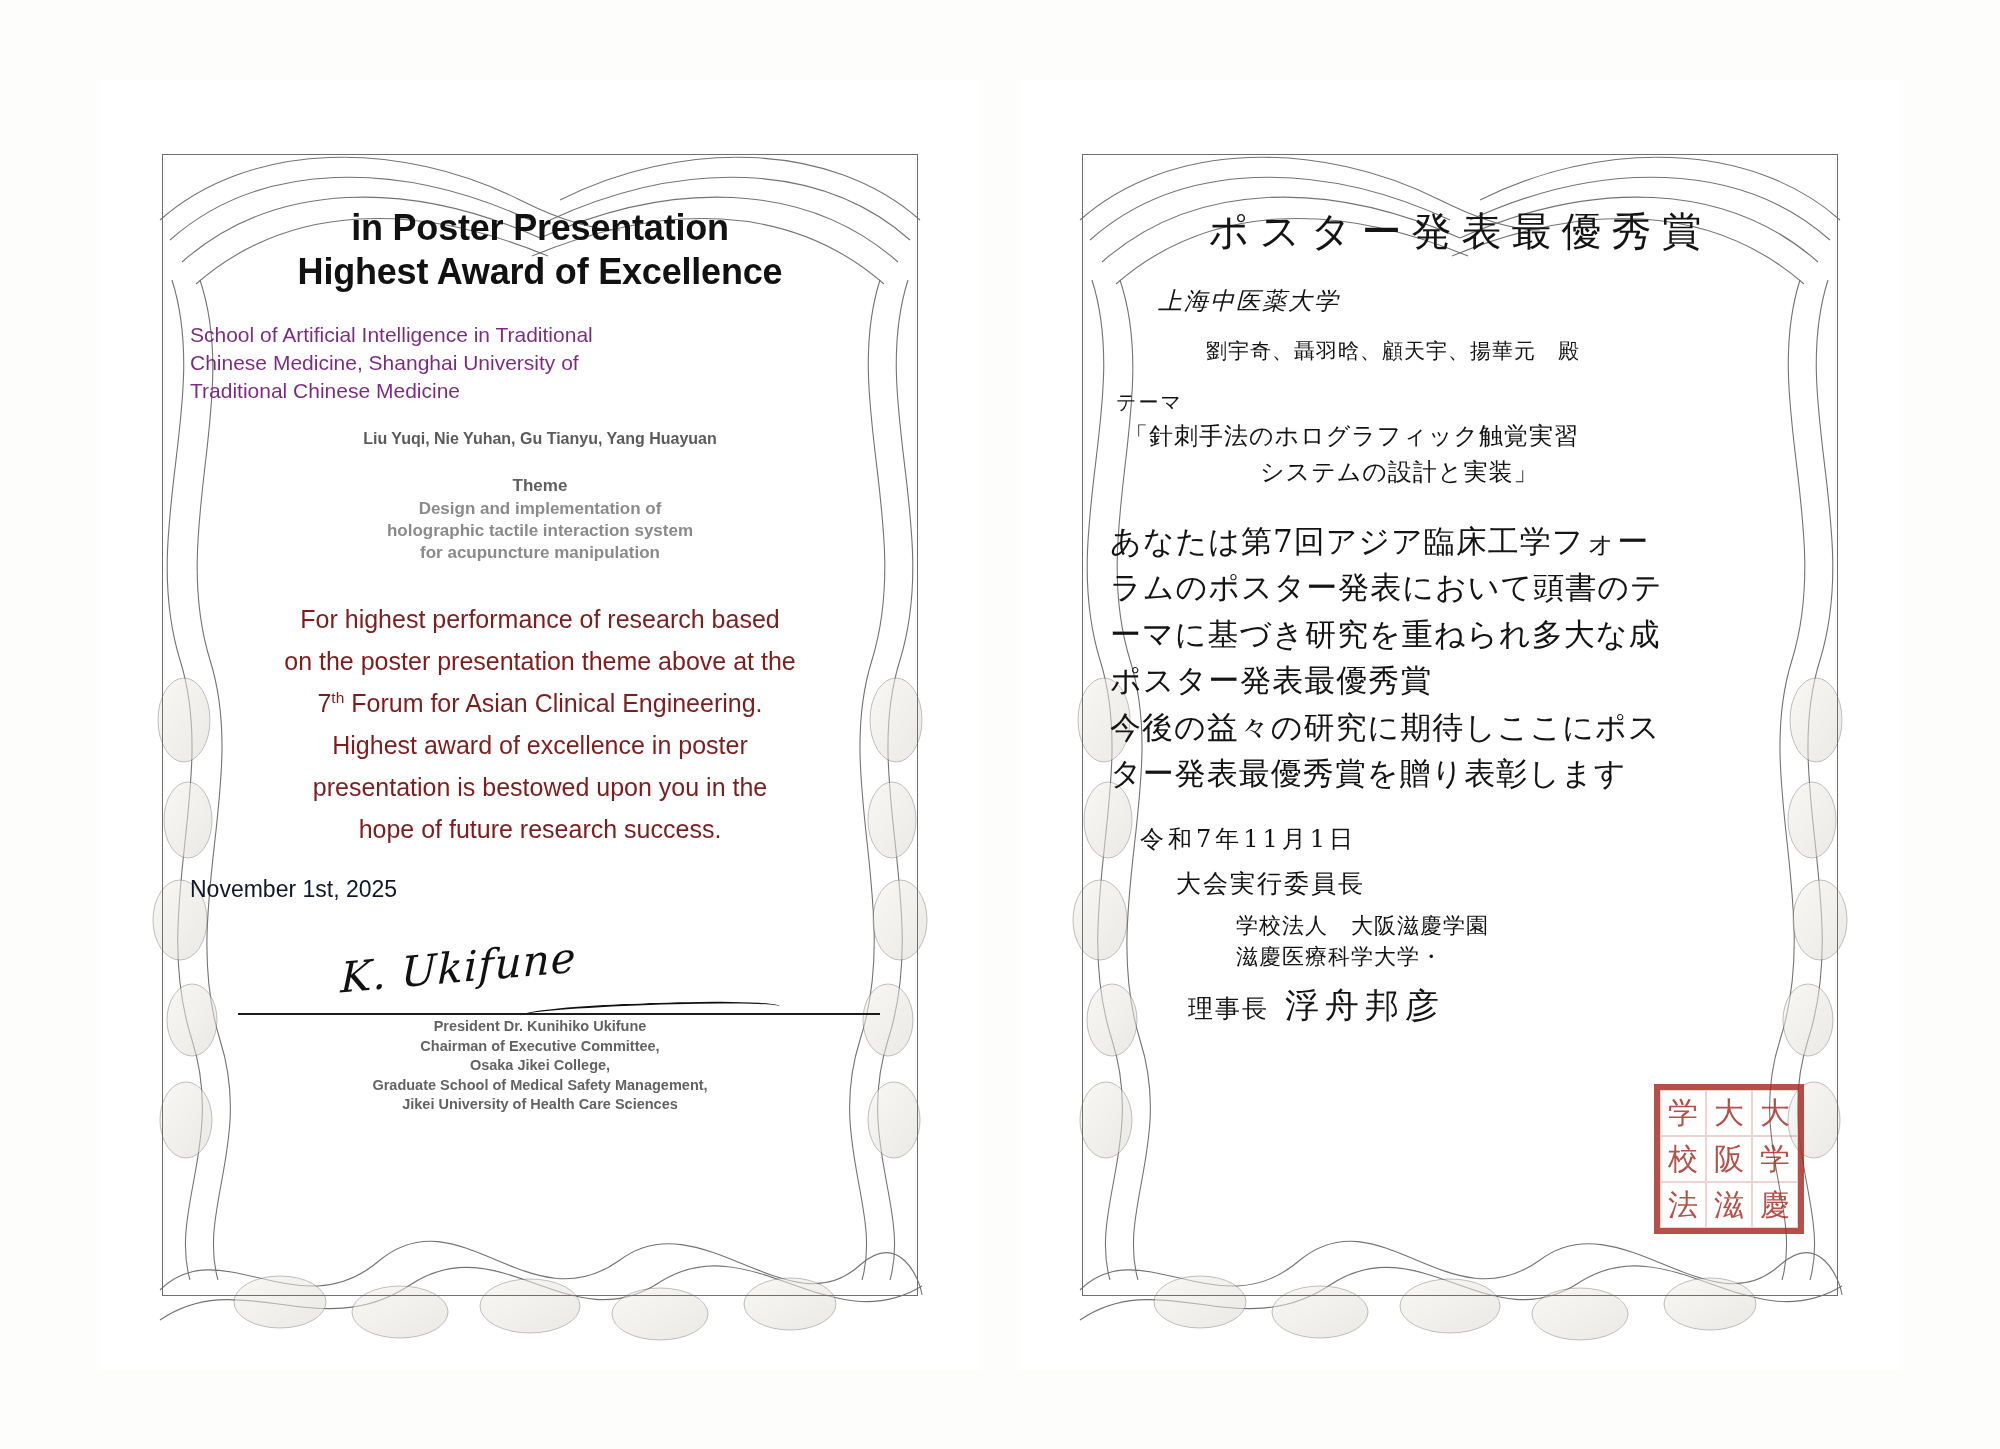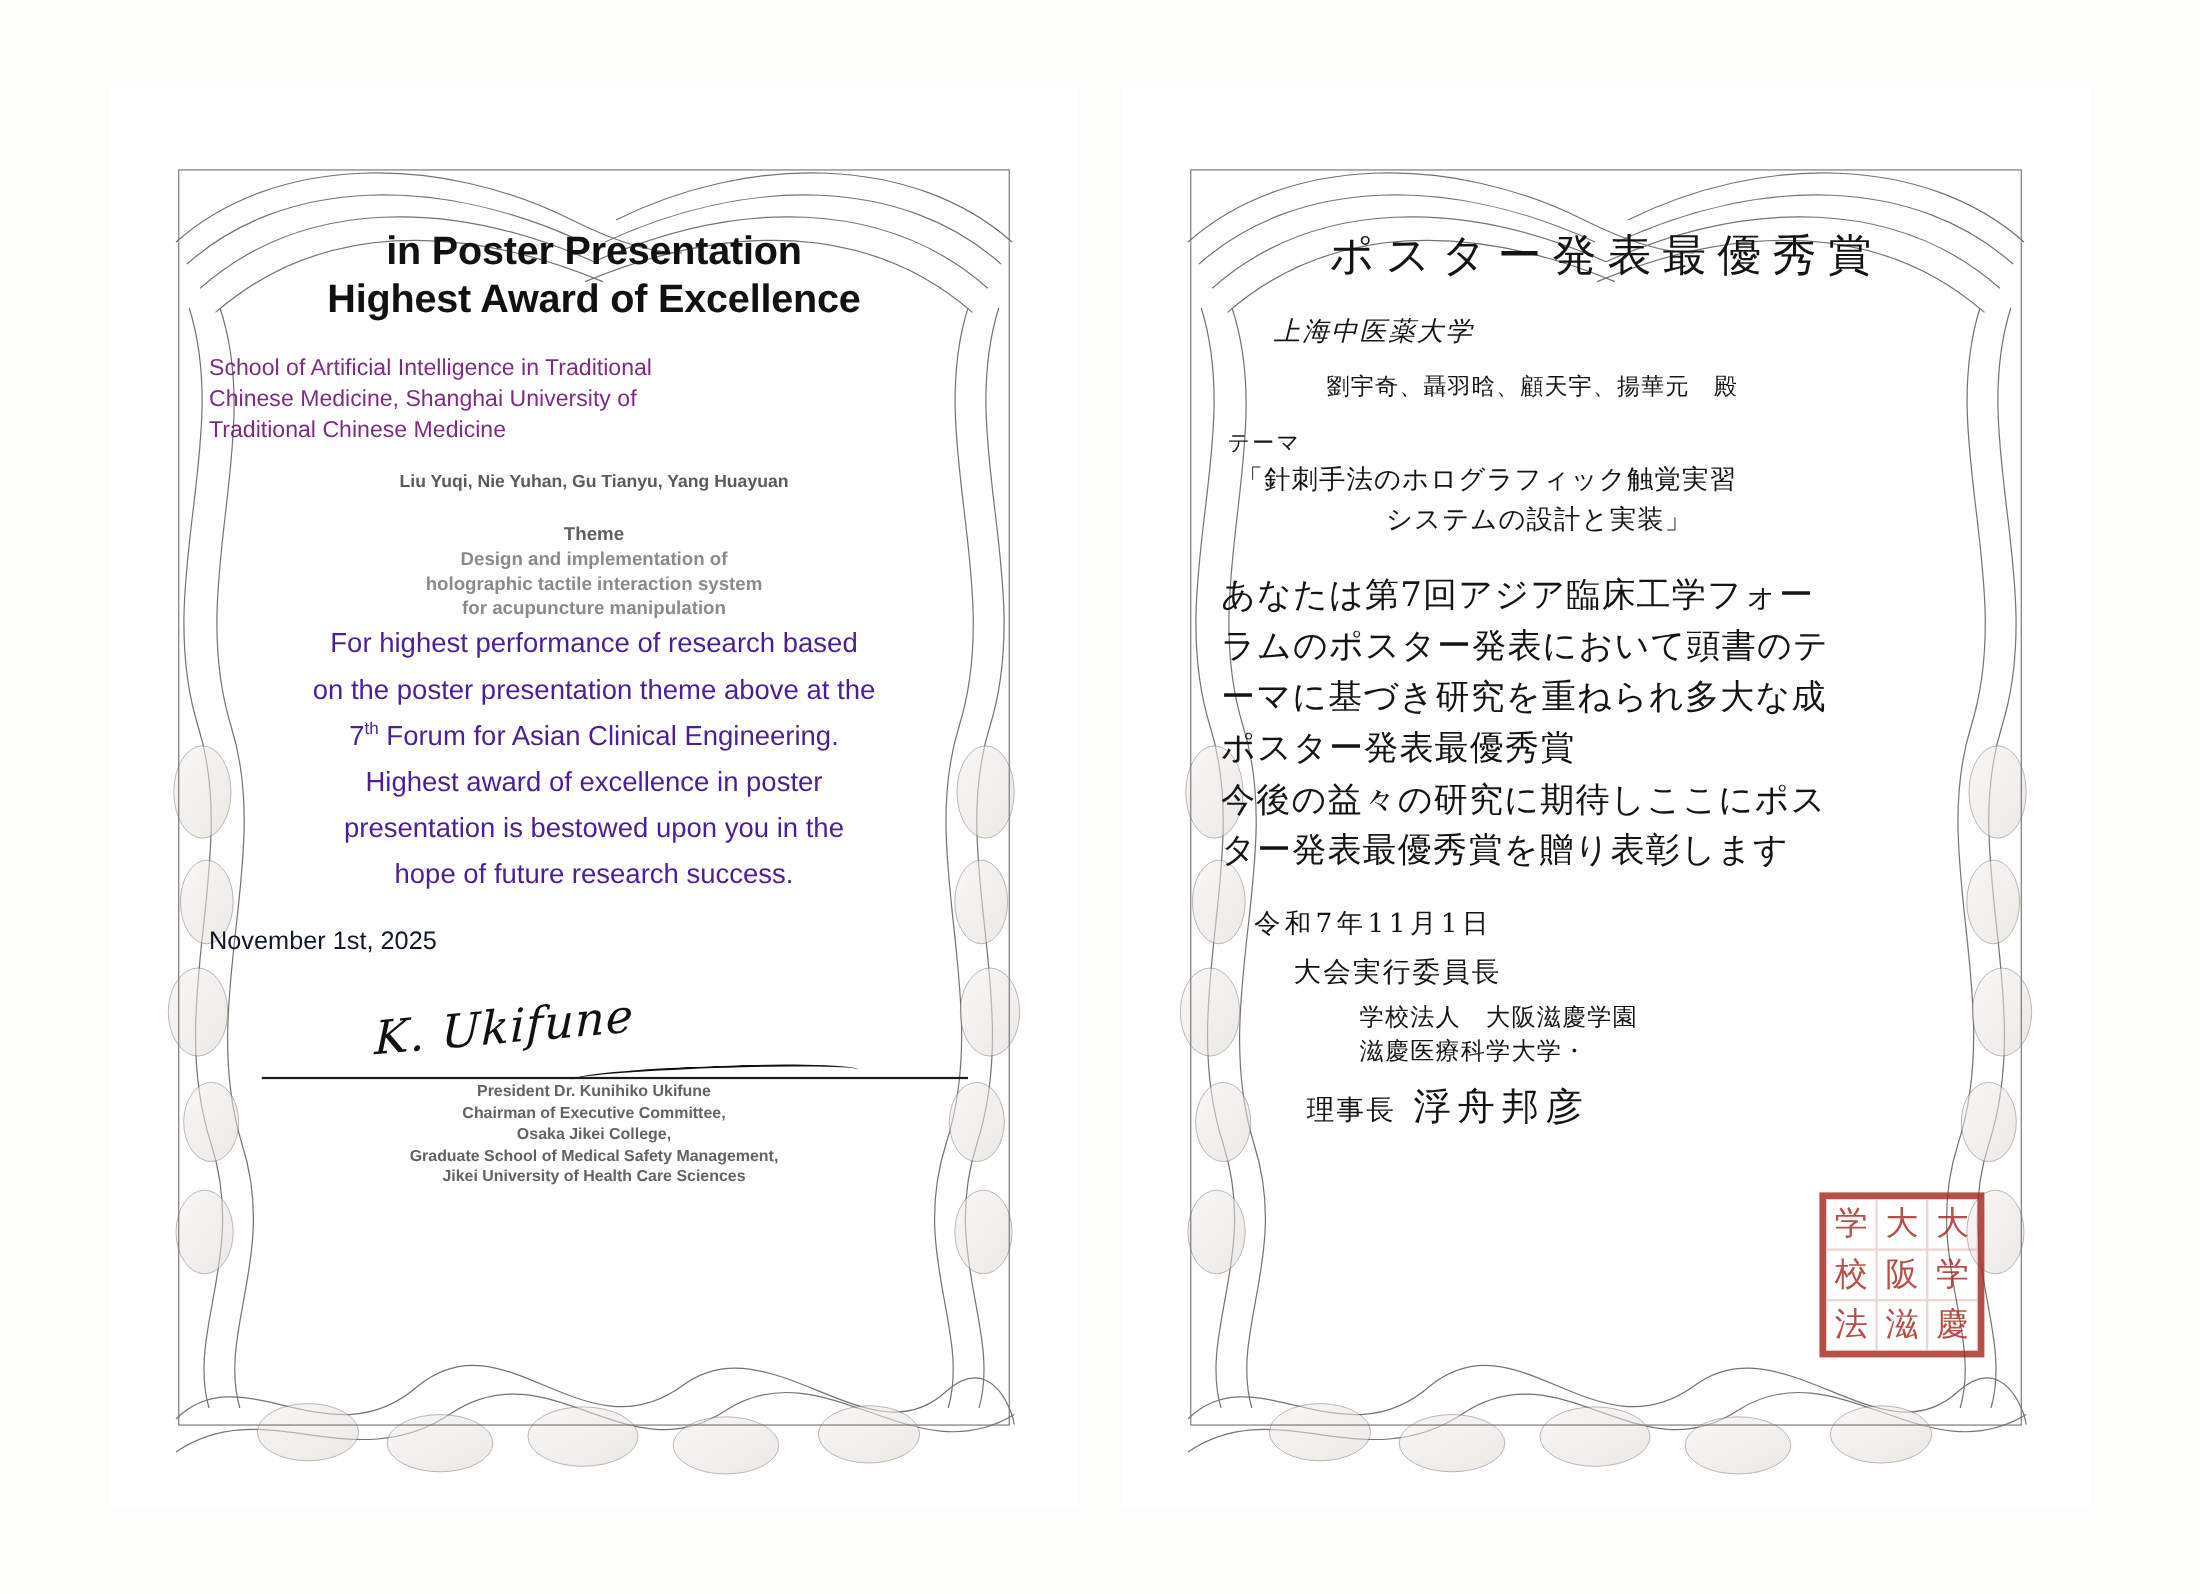--- a/index.html
+++ b/index.html
@@ -106,21 +106,22 @@
     font-size: 17px;
     line-height: 1.3;
     color: #6d6d6d;
     margin-top: 2px;
     opacity: 0.8;
   }
   .en .body {
     text-align: center;
     font-size: 25px;
     line-height: 1.68;
-    color: #4c1d95;
+    color: #7f1d1d;
+    margin-top: 34px;
   }
   .en .body sup {
     font-size: 0.62em;
     vertical-align: super;
   }
   .en .date {
     text-align: left;
     font-size: 23px;
     color: #0f172a;
     margin-top: 26px;

